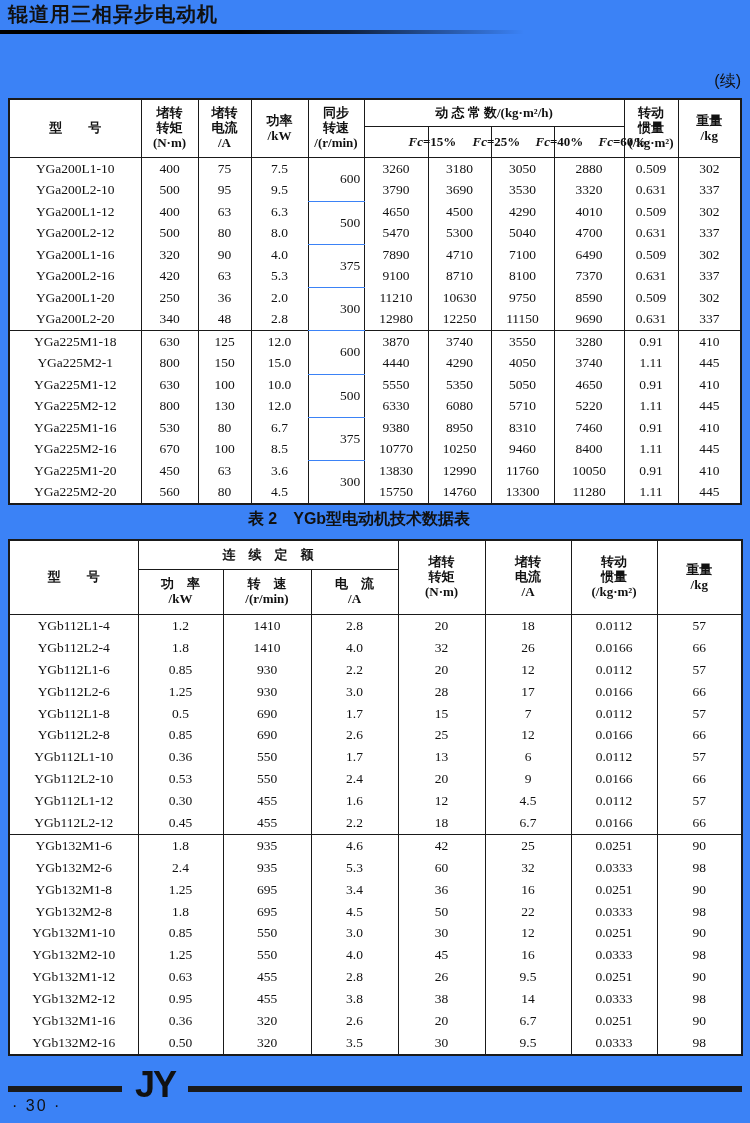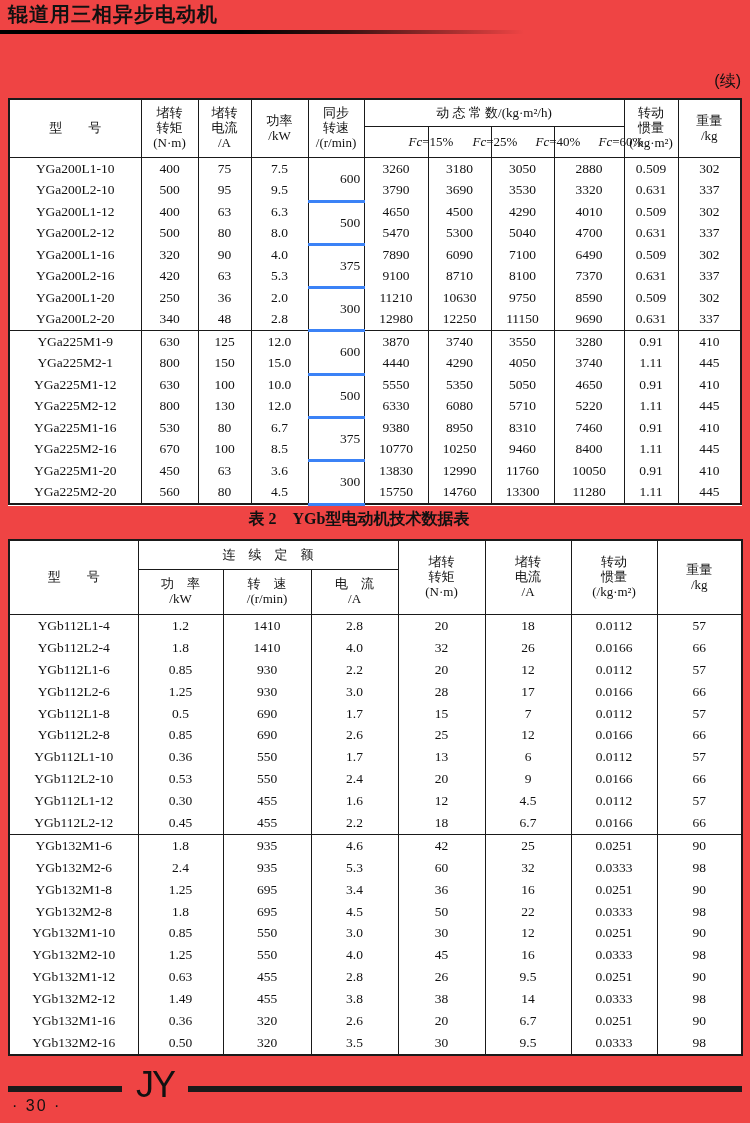--- a/index.html
+++ b/index.html
@@ -1,17 +1,17 @@
 <!DOCTYPE html>
 <html><head>
 <meta charset="utf-8">
 <style>
   html,body { margin:0; padding:0; background:#fff; }
   .page {
-    position:relative; width:750px; height:1123px; background:#ef4444;
+    position:relative; width:750px; height:1123px; background:#3b82f6;
     font-family:"Liberation Serif", serif; color:#111; overflow:hidden;
   }
   .doc-title {
     position:absolute; top:1px; left:8px;
     font-family:"Liberation Sans", sans-serif; font-weight:bold;
     font-size:20px; letter-spacing:1px; color:#111;
   }
   .title-rule {
     position:absolute; top:30px; left:0; width:535px; height:4px;
     background:linear-gradient(to right, #000 0%, #000 45%, rgba(0,0,0,0.75) 65%, rgba(0,0,0,0) 98%);
@@ -19,50 +19,50 @@
   .continued {
     position:absolute; top:71px; right:9px; font-size:16px;
     font-family:"Liberation Sans", sans-serif; color:#111;
   }
   table.dtable {
     position:absolute; left:8px; border-collapse:collapse;
     table-layout:fixed; background:#fff;
   }
   table.dtable { border:2px solid #1a1a1a; }
   .dtable th {
-    border:1px solid #1a1a1a; font-weight:normal; font-size:13px;
+    border:1px solid #1a1a1a; font-weight:bold; font-size:13px;
     text-align:center; vertical-align:middle; padding:0; line-height:1.15;
   }
   .dtable td {
     border-left:1px solid #1a1a1a; border-right:1px solid #1a1a1a;
     border-top:none; border-bottom:none;
     font-size:13.5px; text-align:center; vertical-align:middle; padding:0;
   }
-  .dtable td.merged { border-bottom:3px solid #3b82f6;padding-left:28px; }
+  .dtable td.merged { border-bottom:1px solid #3b82f6;padding-left:28px; }
   .dtable tr.group-end td { border-bottom:1px solid #1a1a1a; }
   .pre { white-space:pre-line; }
   #table1 { top:98px; width:733px; }
   #table1 thead tr:nth-child(1) th { height:26px; }
   #table1 thead tr:nth-child(2) th { height:30px;padding-left:44px; }
   #table1 tbody td { height:21.5px; }
   #table2 { top:539px; width:734px; }
   #table2 thead tr:nth-child(1) th { height:28px; }
   #table2 thead tr:nth-child(2) th { height:44px; }
   #table2 tbody td { height:21.9px; }
   .fc i { font-style:italic; }
   .t2-title {
     position:absolute; top:509px; left:0; width:718px; text-align:center;
-    font-family:Liberation Serif, serif; font-weight:bold; font-size:16px;
+    font-family:Liberation Sans, sans-serif; font-weight:bold; font-size:16px;
   }
   .footer-bar { position:absolute; top:1086px; height:6px; background:#1a1a1a; }
   .bar-left  { left:8px;  width:114px; }
   .bar-right { left:188px; width:554px; }
   .logo {
     position:absolute; top:1064px; left:126px; width:58px; text-align:center;
-    font-family:"Liberation Sans", sans-serif; font-weight:400; font-size:36px;
+    font-family:"Liberation Sans", sans-serif; font-weight:700; font-size:36px;
     letter-spacing:-2px; color:#111;
   }
   .page-num {
     position:absolute; top:1097px; left:12px; font-size:16px;
     font-family:"Liberation Sans", sans-serif; color:#111; letter-spacing:2px;
   }
 </style>
 </head>
 <body>
 
@@ -165,21 +165,21 @@
           <td>0.631</td>
           <td>337</td>
         </tr>
         <tr>
           <td>YGa200L1-16</td>
           <td>320</td>
           <td>90</td>
           <td>4.0</td>
           <td rowspan="2" class="merged">375</td>
           <td>7890</td>
-          <td>6090</td>
+          <td>4710</td>
           <td>7100</td>
           <td>6490</td>
           <td>0.509</td>
           <td>302</td>
         </tr>
         <tr>
           <td>YGa200L2-16</td>
           <td>420</td>
           <td>63</td>
           <td>5.3</td>
@@ -209,21 +209,21 @@
           <td>48</td>
           <td>2.8</td>
           <td>12980</td>
           <td>12250</td>
           <td>11150</td>
           <td>9690</td>
           <td>0.631</td>
           <td>337</td>
         </tr>
         <tr>
-          <td>YGa225M1-9</td>
+          <td>YGa225M1-18</td>
           <td>630</td>
           <td>125</td>
           <td>12.0</td>
           <td rowspan="2" class="merged">600</td>
           <td>3870</td>
           <td>3740</td>
           <td>3550</td>
           <td>3280</td>
           <td>0.91</td>
           <td>410</td>
@@ -522,21 +522,21 @@
           <td>0.63</td>
           <td>455</td>
           <td>2.8</td>
           <td>26</td>
           <td>9.5</td>
           <td>0.0251</td>
           <td>90</td>
         </tr>
         <tr>
           <td>YGb132M2-12</td>
-          <td>1.49</td>
+          <td>0.95</td>
           <td>455</td>
           <td>3.8</td>
           <td>38</td>
           <td>14</td>
           <td>0.0333</td>
           <td>98</td>
         </tr>
         <tr>
           <td>YGb132M1-16</td>
           <td>0.36</td>

